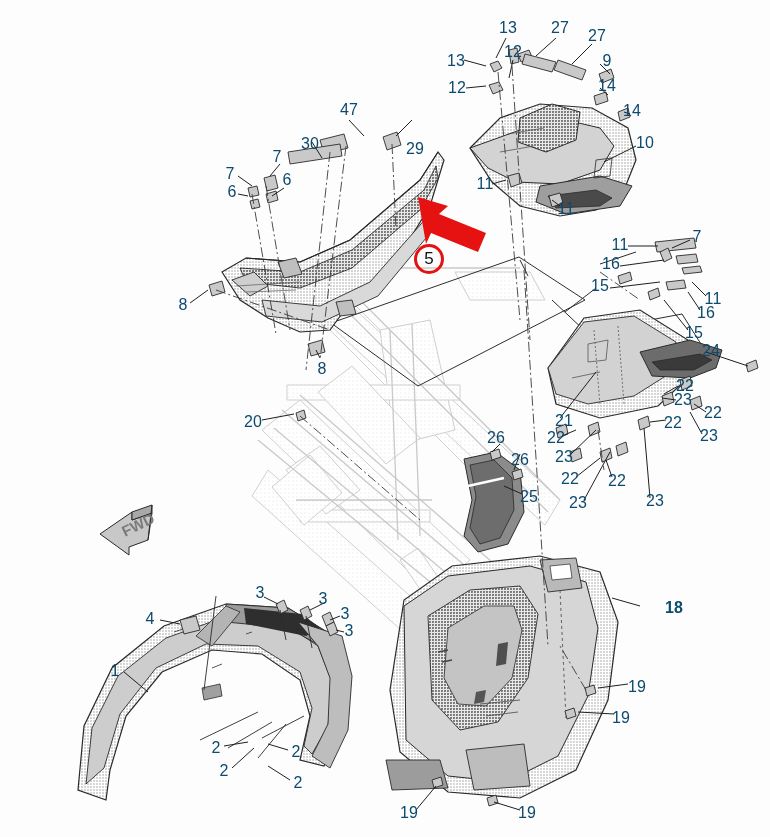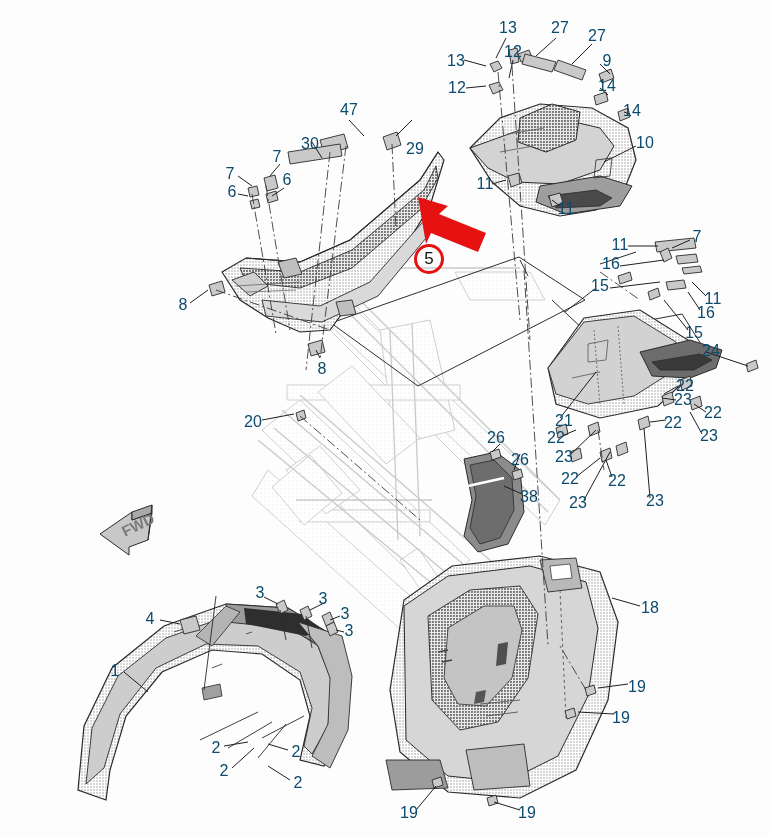--- a/index.html
+++ b/index.html
@@ -364,22 +364,22 @@
       <div class="lbl" style="left: 556px; top: 438px;">22</div>
       <div class="lbl" style="left: 673px; top: 423px;">22</div>
       <div class="lbl" style="left: 564px; top: 457px;">23</div>
       <div class="lbl" style="left: 570px; top: 479px;">22</div>
       <div class="lbl" style="left: 617px; top: 481px;">22</div>
       <div class="lbl" style="left: 578px; top: 503px;">23</div>
       <div class="lbl" style="left: 655px; top: 501px;">23</div>
       <div class="lbl" style="left: 253px; top: 422px;">20</div>
       <div class="lbl" style="left: 496px; top: 438px;">26</div>
       <div class="lbl" style="left: 520px; top: 460px;">26</div>
-      <div class="lbl" style="left: 529px; top: 497px;">38</div>
-      <div class="lbl" style="left: 650px; top: 608px;">18</div>
+      <div class="lbl" style="left: 529px; top: 497px;">25</div>
+      <div class="lbl" style="left: 674px; top: 608px; font-weight: bold;">18</div>
       <div class="lbl" style="left: 637px; top: 687px;">19</div>
       <div class="lbl" style="left: 621px; top: 718px;">19</div>
       <div class="lbl" style="left: 409px; top: 813px;">19</div>
       <div class="lbl" style="left: 527px; top: 813px;">19</div>
       <div class="lbl" style="left: 150px; top: 619px;">4</div>
       <div class="lbl" style="left: 260px; top: 593px;">3</div>
       <div class="lbl" style="left: 323px; top: 599px;">3</div>
       <div class="lbl" style="left: 345px; top: 614px;">3</div>
       <div class="lbl" style="left: 349px; top: 631px;">3</div>
       <div class="lbl" style="left: 115px; top: 671px;">1</div>

